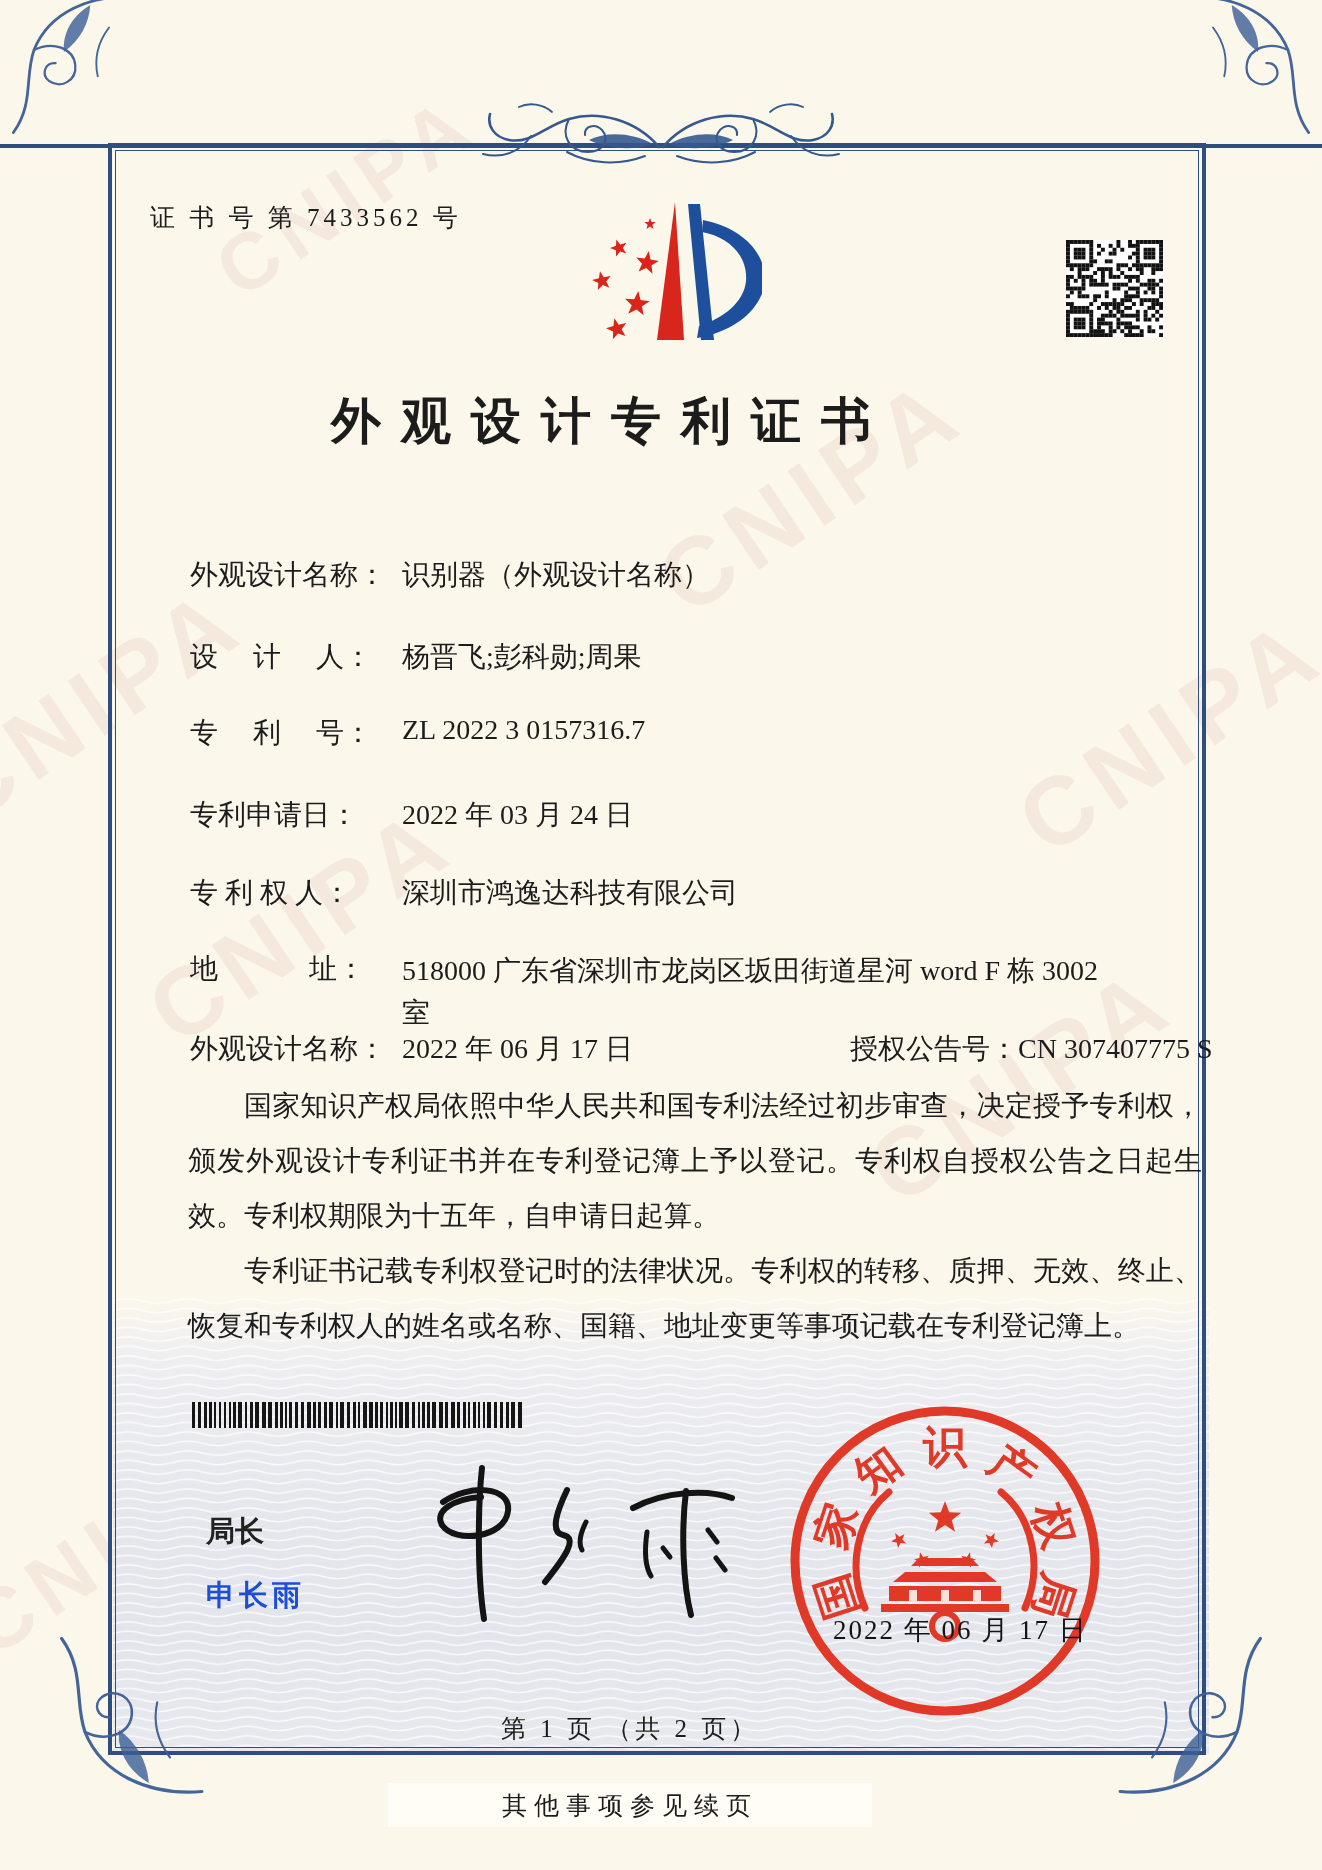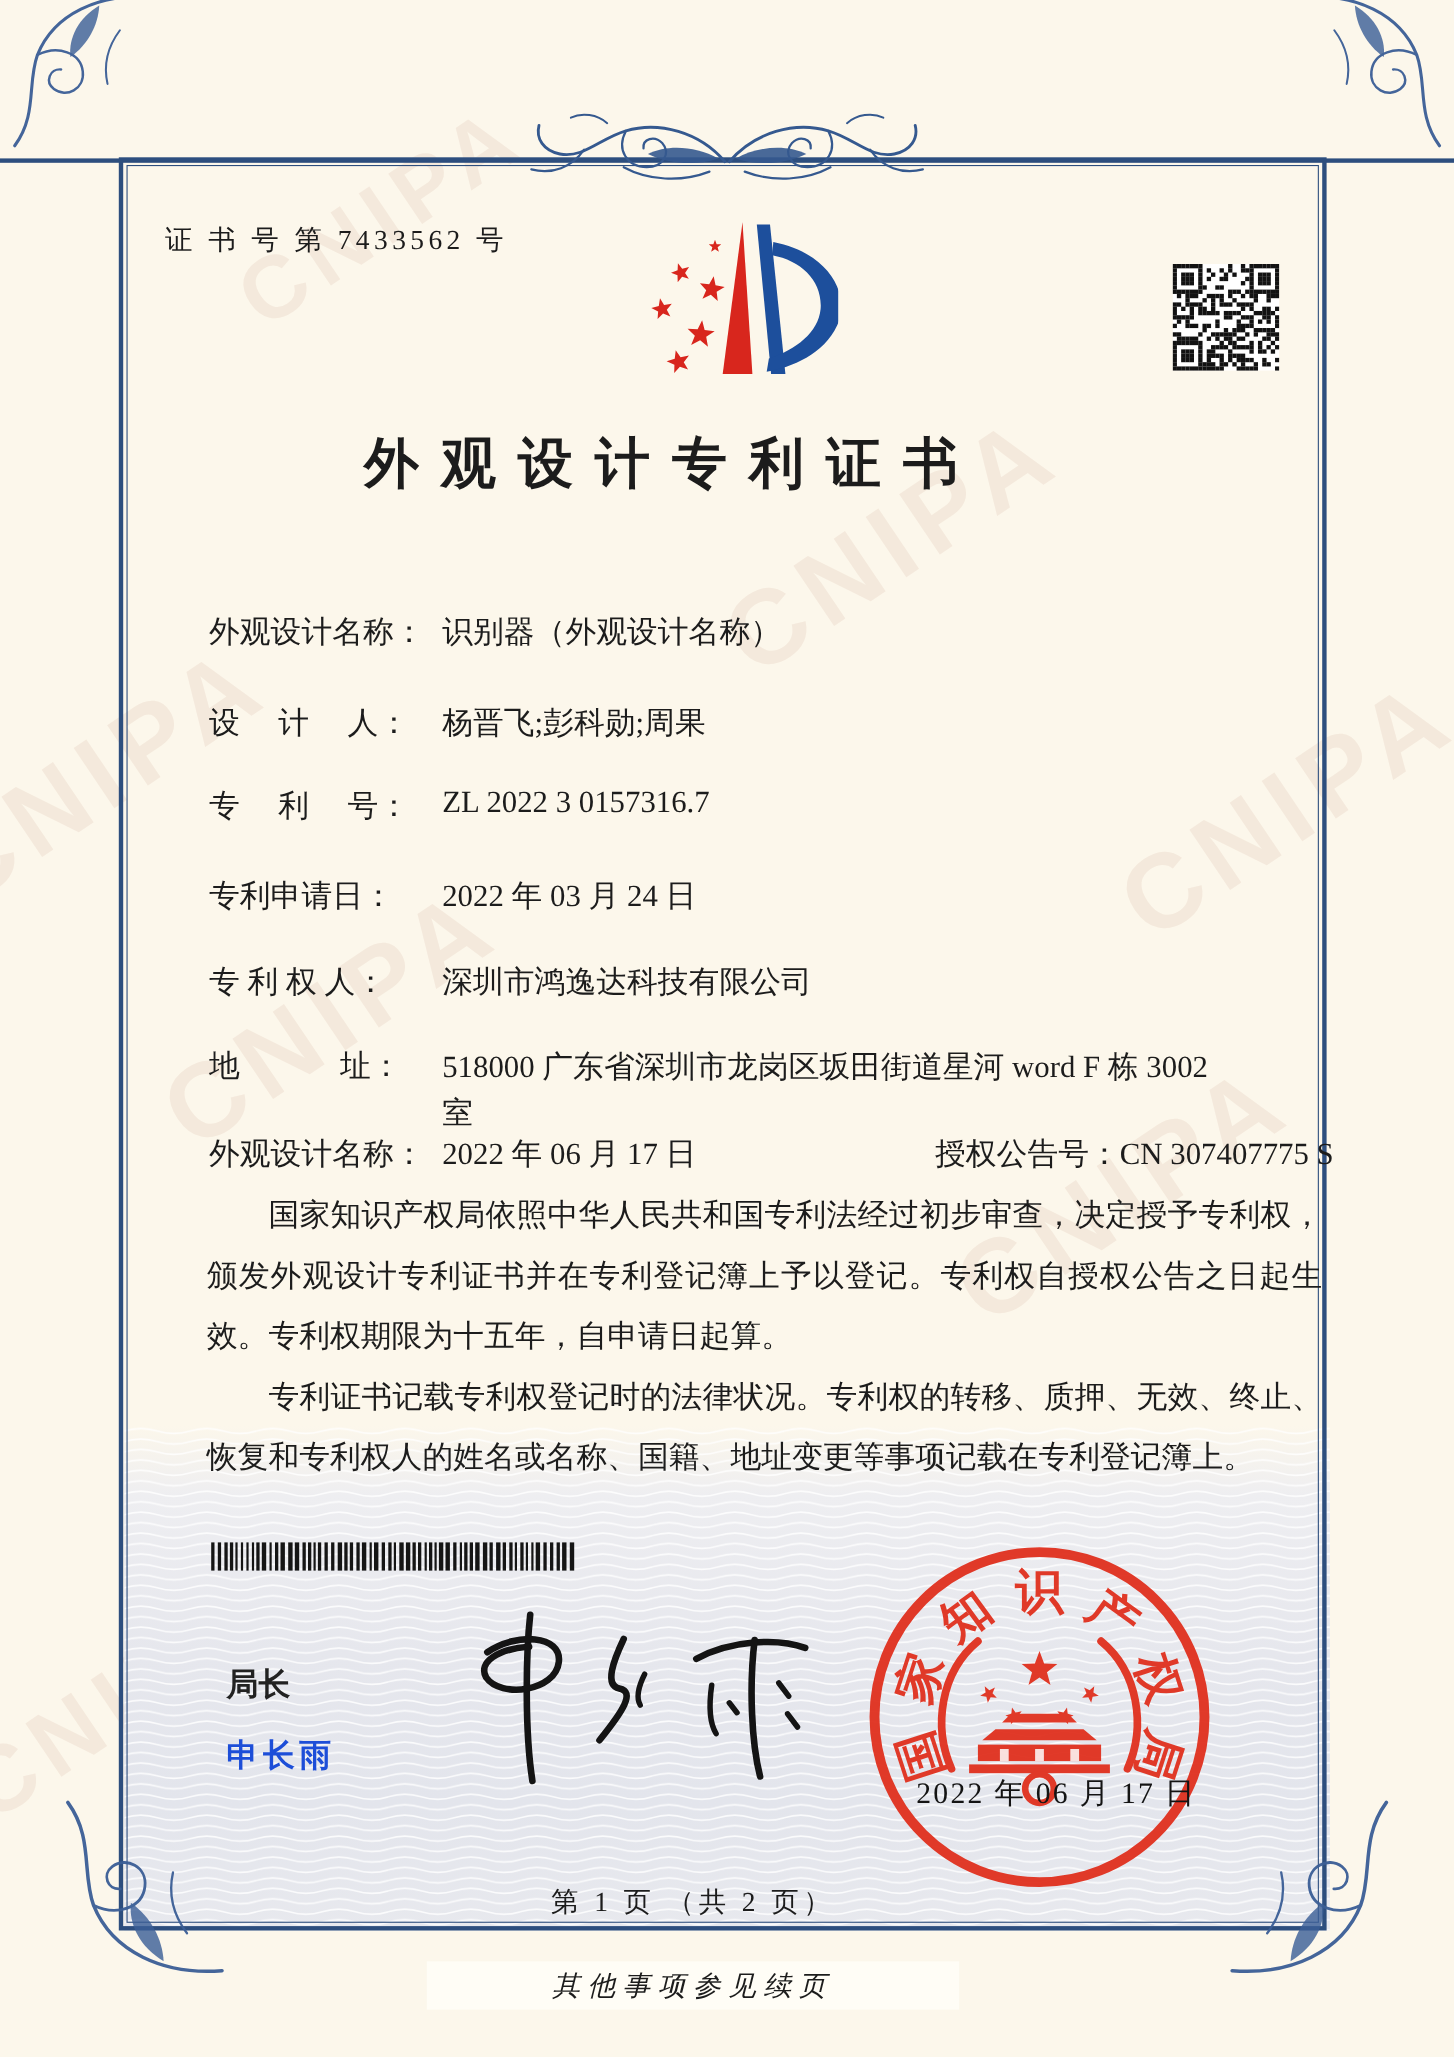--- a/index.html
+++ b/index.html
@@ -45,21 +45,21 @@
   
   .signer-title{position:absolute;left:206px;top:1512px;font-family:"Liberation Sans","DejaVu Sans",sans-serif;font-size:29px;font-weight:600;color:#222;}
   .signer-name{position:absolute;left:206px;top:1576px;font-family:"Liberation Sans","DejaVu Sans",sans-serif;font-size:29px;font-weight:600;color:#1d4ed8;letter-spacing:4px;}
   .signature{position:absolute;left:385px;top:1462px;}
   
   .seal{position:absolute;left:780px;top:1398px;opacity:.95;}
   .seal-date{position:absolute;left:833px;top:1612px;font-size:27px;letter-spacing:2px;color:#141414;}
   
   .page-info{position:absolute;left:350px;top:1712px;width:560px;text-align:center;font-size:25px;letter-spacing:4px;}
   .note-band{position:absolute;left:388px;top:1783px;width:484px;height:44px;background:#fffdf6;
-    display:flex;align-items:center;justify-content:center;font-style:italic;}
+    display:flex;align-items:center;justify-content:center;}
   .note-band span{font-size:25px;letter-spacing:7px;}
   .corner{position:absolute;}
 </style>
 </head>
 <body>
 
 <div class="page">
 
   <div class="wm" style="left:200px;top:150px;font-size:80px;">CNIPA</div>
   <div class="wm" style="left:640px;top:440px;">CNIPA</div>

